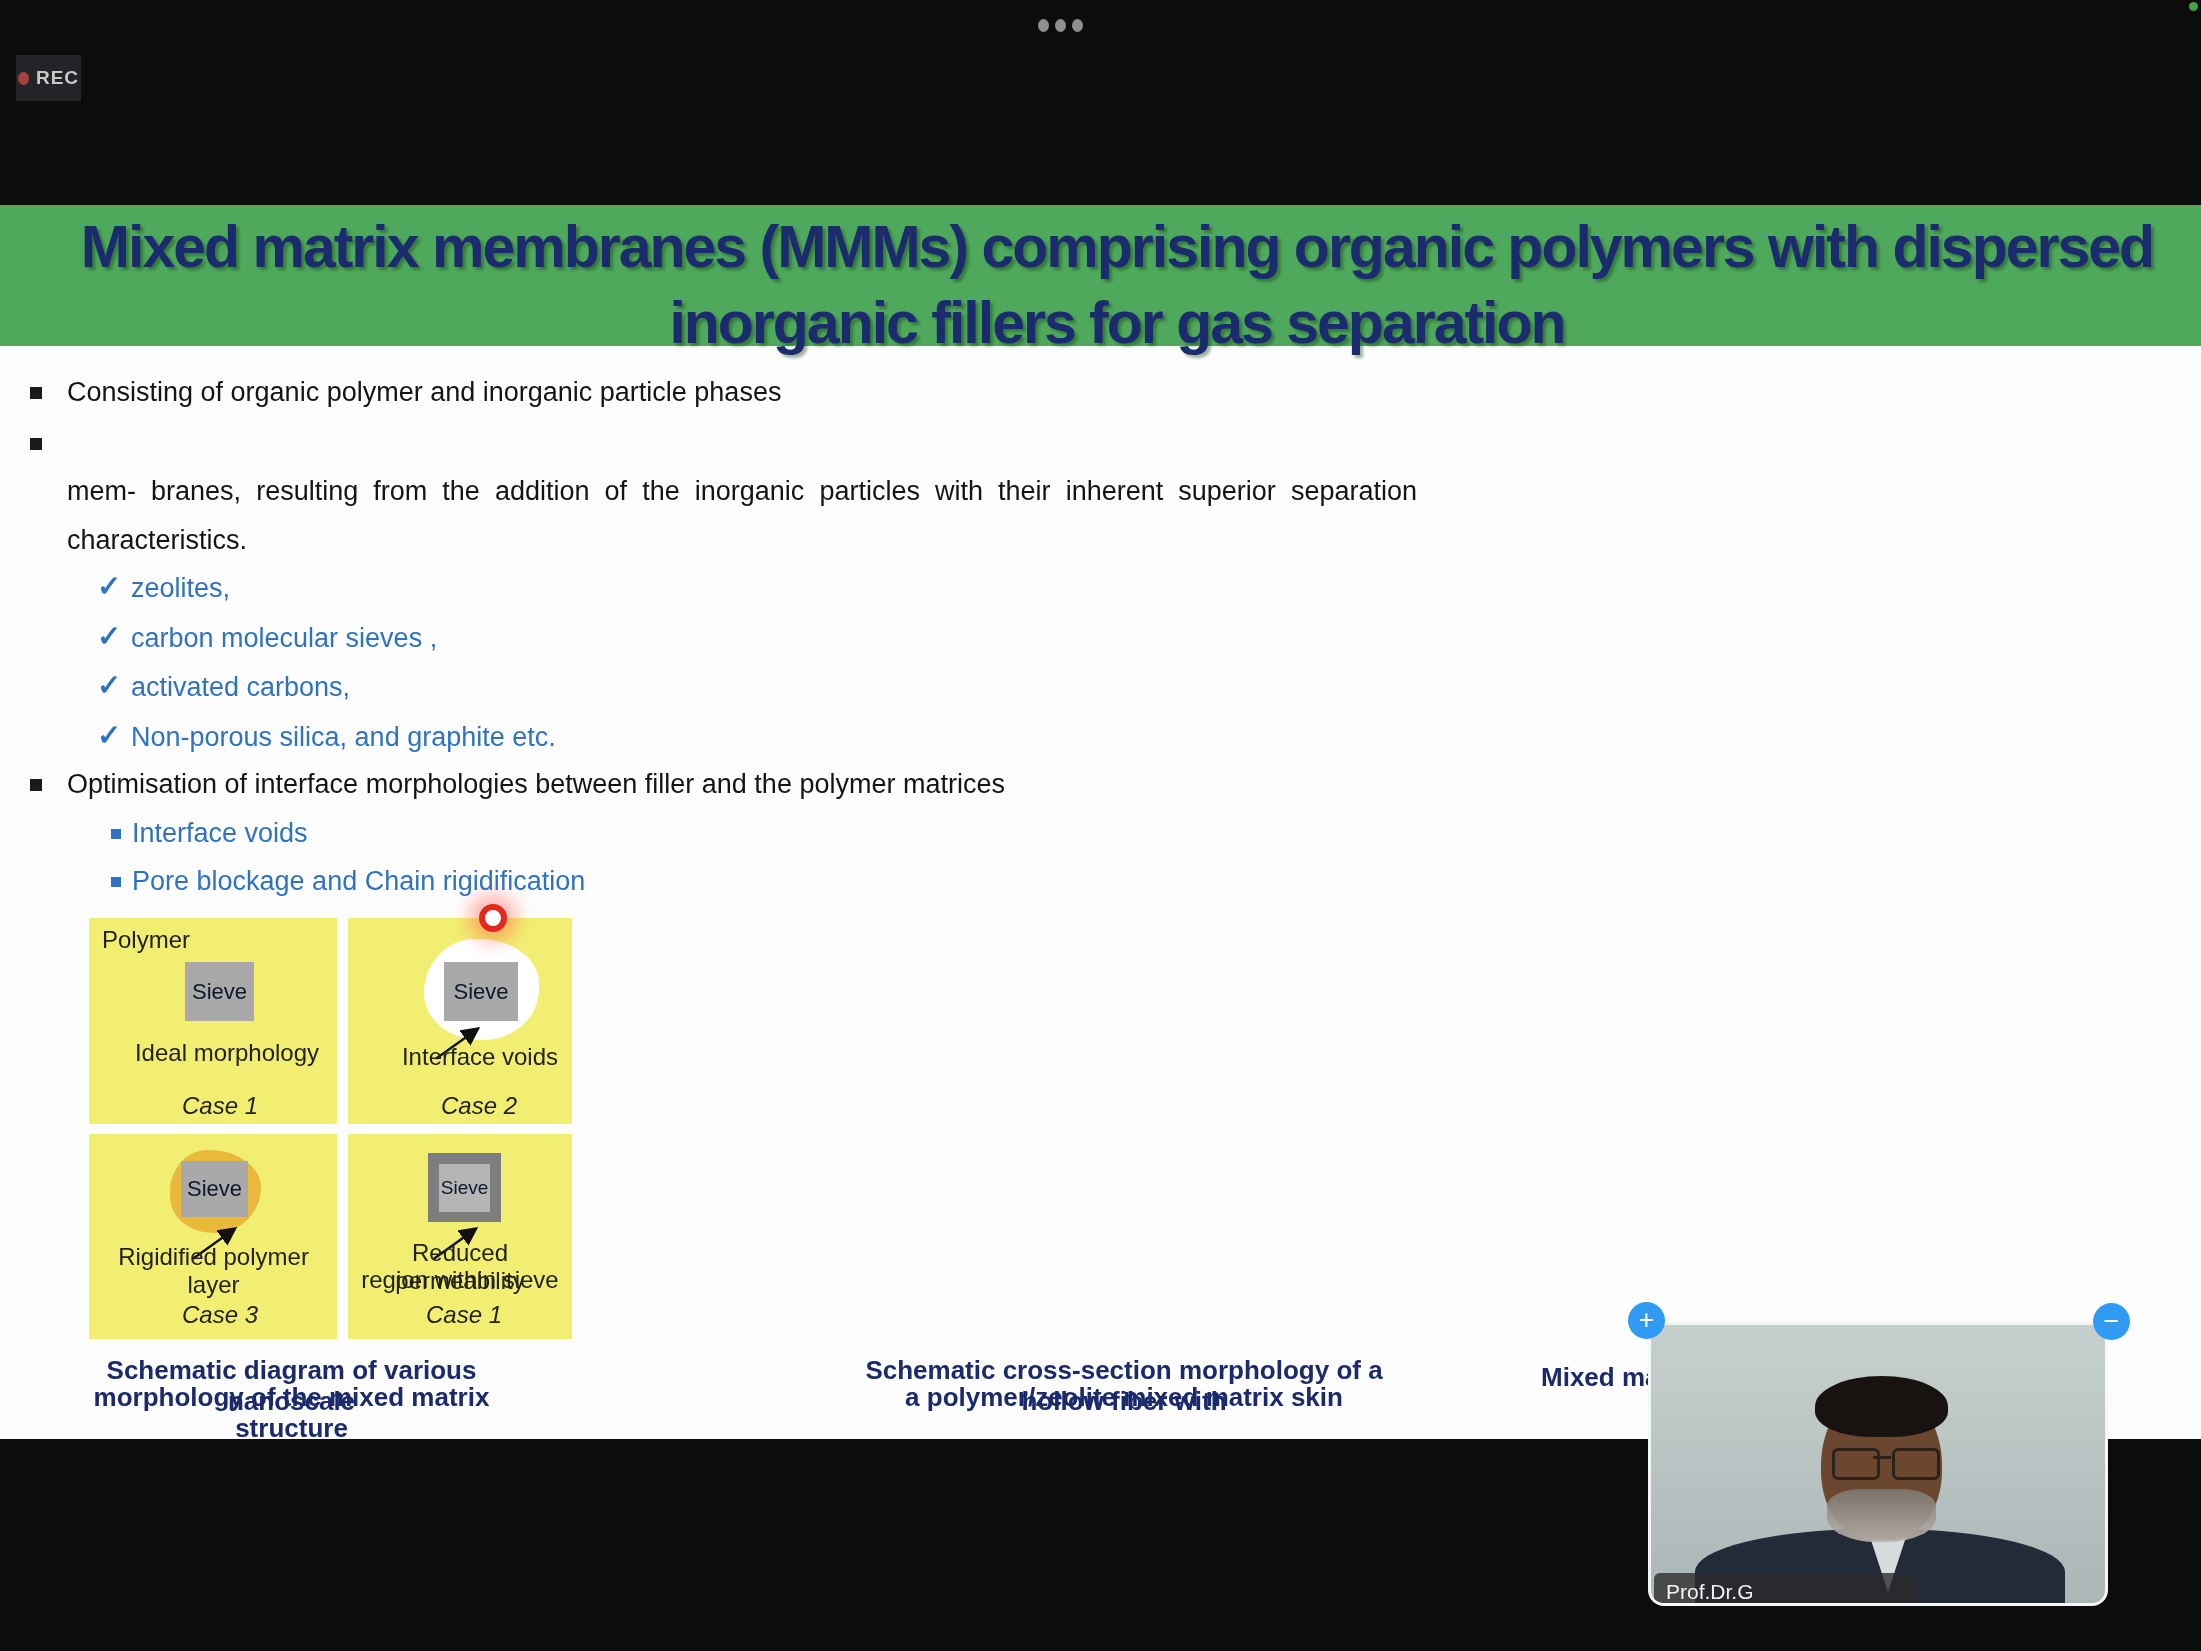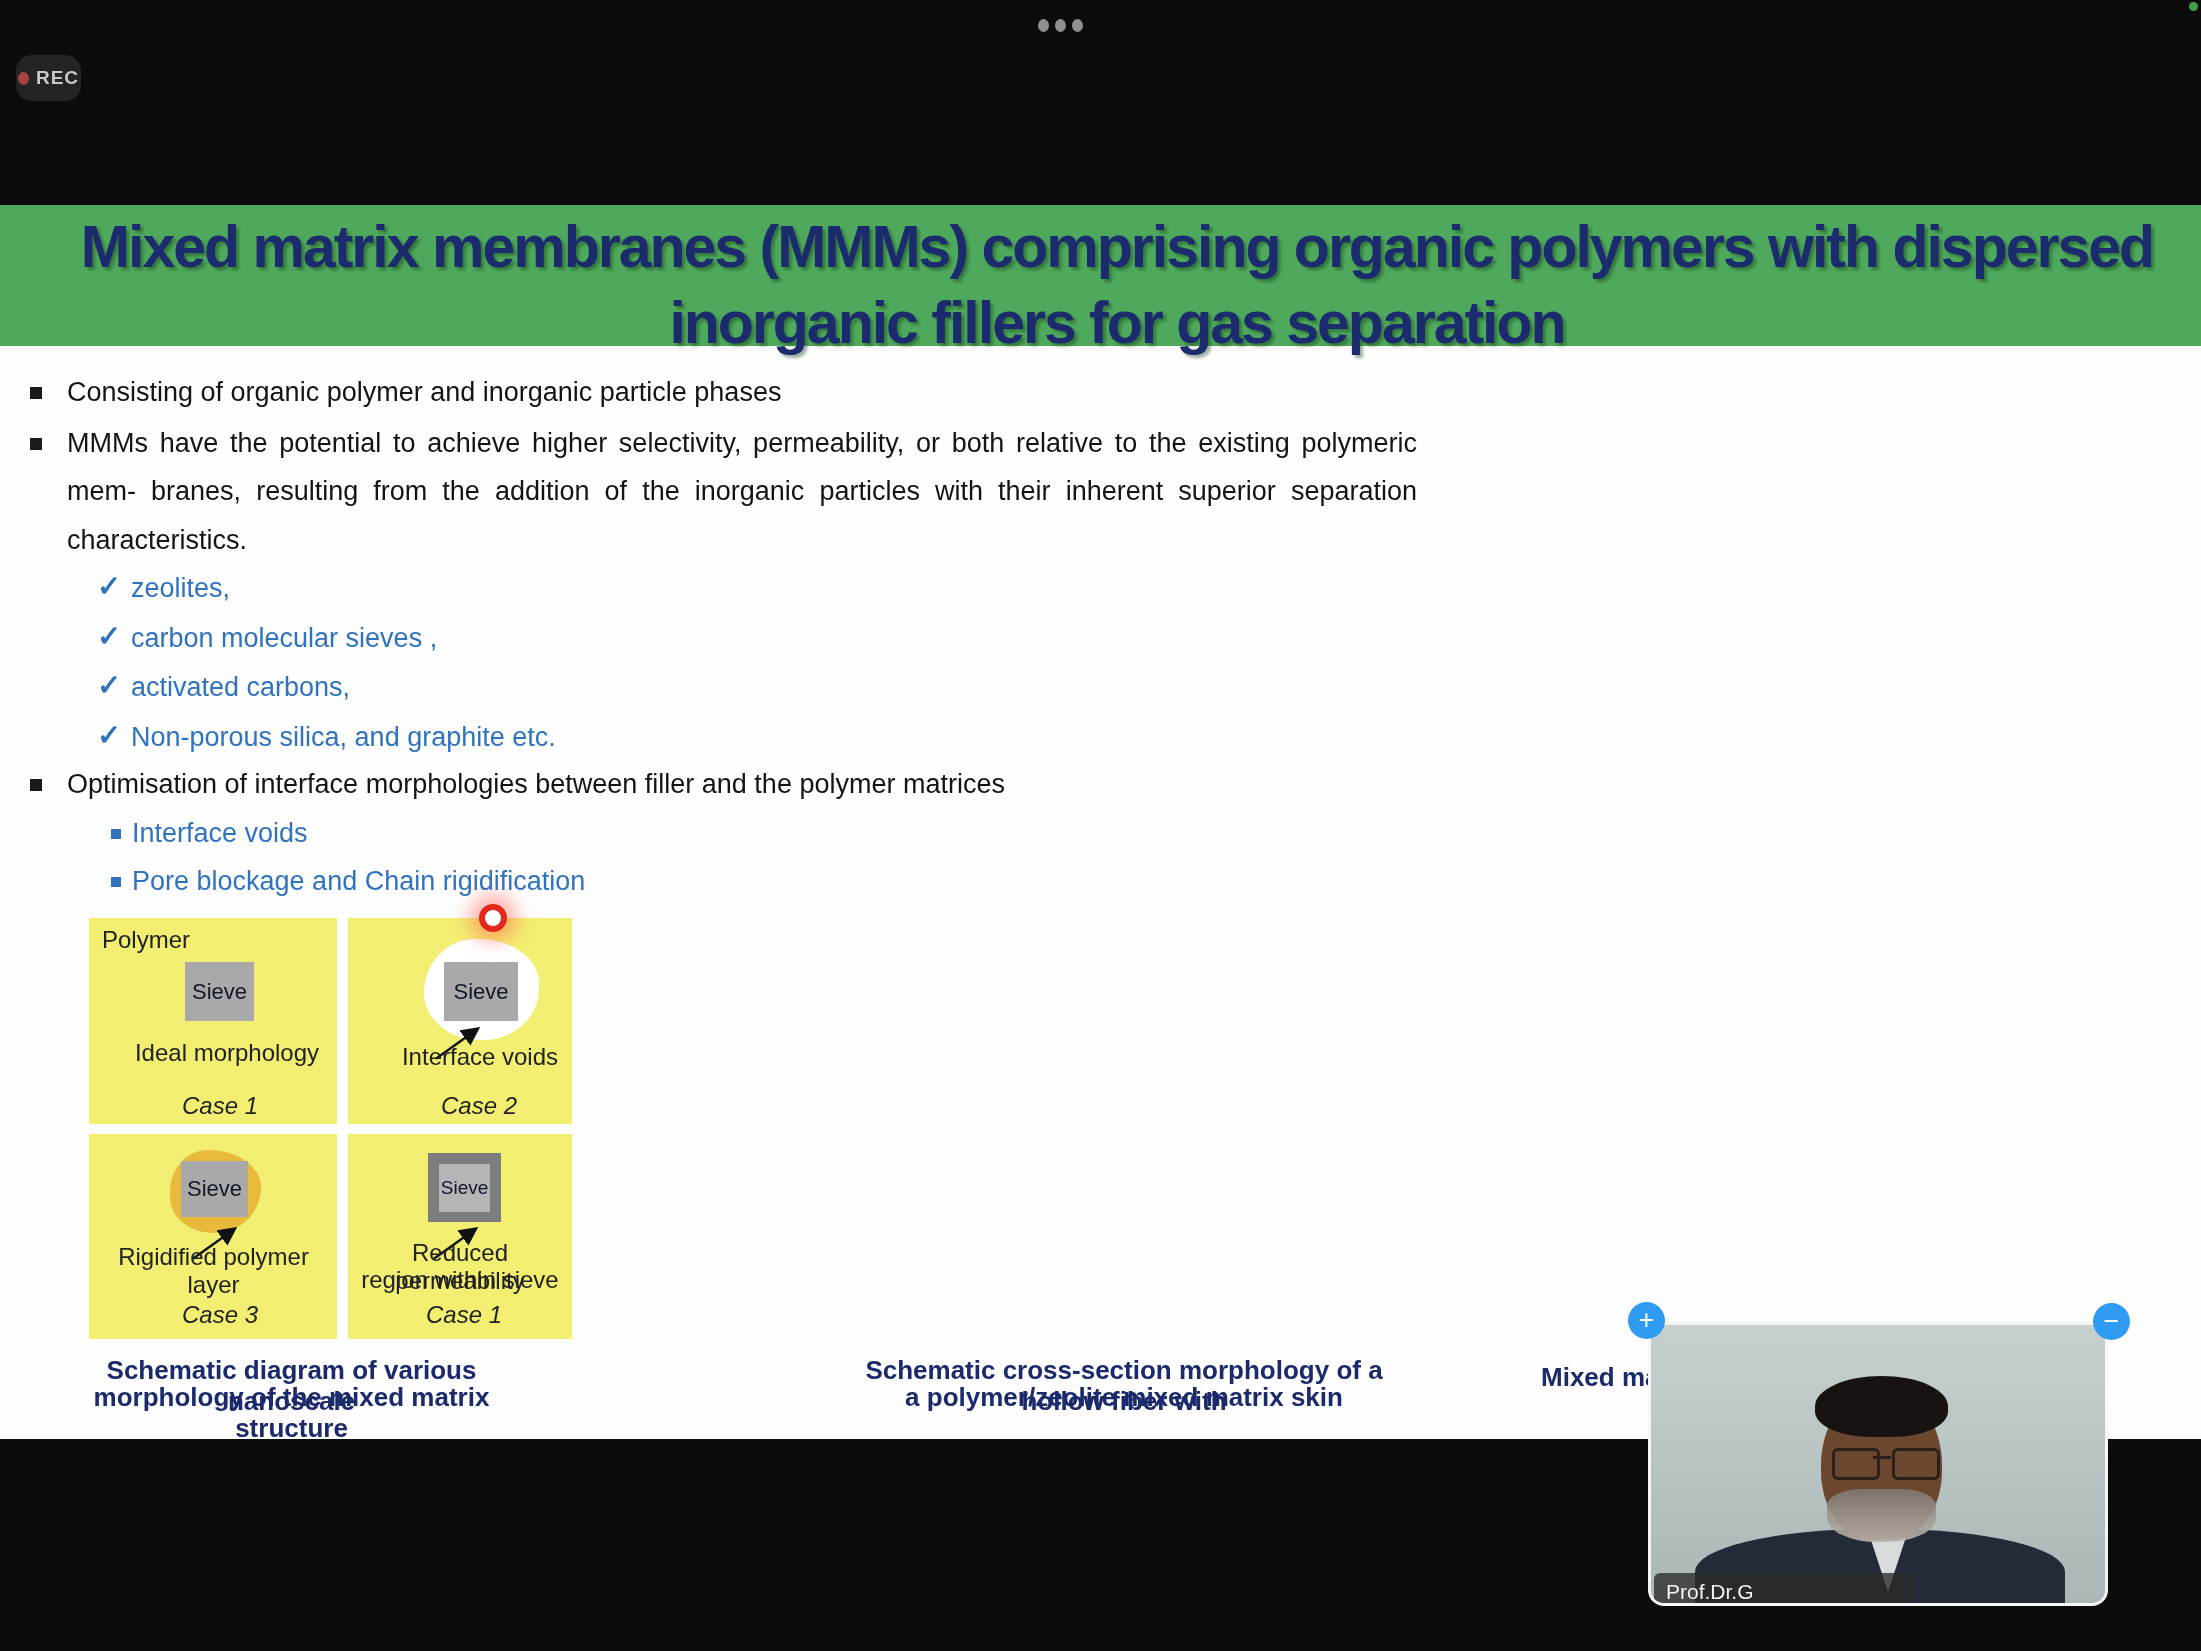--- a/index.html
+++ b/index.html
@@ -1,20 +1,20 @@
 <!DOCTYPE html>
 <html><head>
 <meta charset="utf-8">
 <style>
   html,body{margin:0;padding:0;background:#0c0c0c;}
   body{width:2202px;height:1651px;overflow:hidden;position:relative;
        font-family:"Liberation Sans",sans-serif;}
   .abs{position:absolute;}
   
-  .rec-pill{left:16px;top:55px;width:65px;height:46px;background:#232427;border-radius:16px;
+  .rec-pill{left:16px;top:55px;width:65px;height:46px;background:#232427;border-radius:0;
             display:flex;align-items:center;justify-content:center;gap:7px;}
   .rec-dot{width:11px;height:13px;border-radius:50%;background:#a8423f;}
   .rec-txt{color:#c9c9c9;font-size:19px;font-weight:bold;letter-spacing:1px;}
   .win-dots{left:1038px;top:19px;display:flex;gap:6px;}
   .win-dots span{width:11px;height:13px;border-radius:50%;background:#8f8f8f;display:inline-block;}
   .corner-dot{left:2189px;top:2px;width:9px;height:9px;border-radius:50%;background:#43a047;}
   
   .slide{left:0;top:205px;width:2202px;height:1234px;background:#fdfdfd;z-index:1;}
   .banner{left:0;top:0;width:2202px;height:141px;background:#4fa95c;padding-left:16px;}
   .title-line{width:2202px;text-align:center;color:#1c2b6e;font-weight:bold;font-size:59px;
@@ -117,21 +117,20 @@
 <div class="abs slide">
   <div class="abs banner">
     <div class="abs title-line t1">Mixed matrix membranes (MMMs) comprising organic polymers with dispersed</div>
     <div class="abs title-line t2">inorganic fillers for gas separation</div>
   </div>
 
   <div class="abs sq-bullet" style="left:30px;top:182px"></div>
   <div class="abs body-txt" style="left:67px;top:172px">Consisting of organic polymer and inorganic particle phases</div>
 
   <div class="abs sq-bullet" style="left:30px;top:233px"></div>
-  <div class="abs body-txt jline" style="left:67px;top:223px">MMMs have the potential to achieve higher selectivity, permeability, or both relative to the existing polymeric</div>
   <div class="abs body-txt jline" style="left:67px;top:271px">mem- branes, resulting from the addition of the inorganic particles with their inherent superior separation</div>
   <div class="abs body-txt" style="left:67px;top:320px">characteristics.</div>
 
   <div class="abs check" style="left:97px;top:364px">✓</div>
   <div class="abs blue-txt" style="left:131px;top:368px">zeolites,</div>
   <div class="abs check" style="left:97px;top:414px">✓</div>
   <div class="abs blue-txt" style="left:131px;top:418px">carbon molecular sieves ,</div>
   <div class="abs check" style="left:97px;top:463px">✓</div>
   <div class="abs blue-txt" style="left:131px;top:467px">activated carbons,</div>
   <div class="abs check" style="left:97px;top:513px">✓</div>

